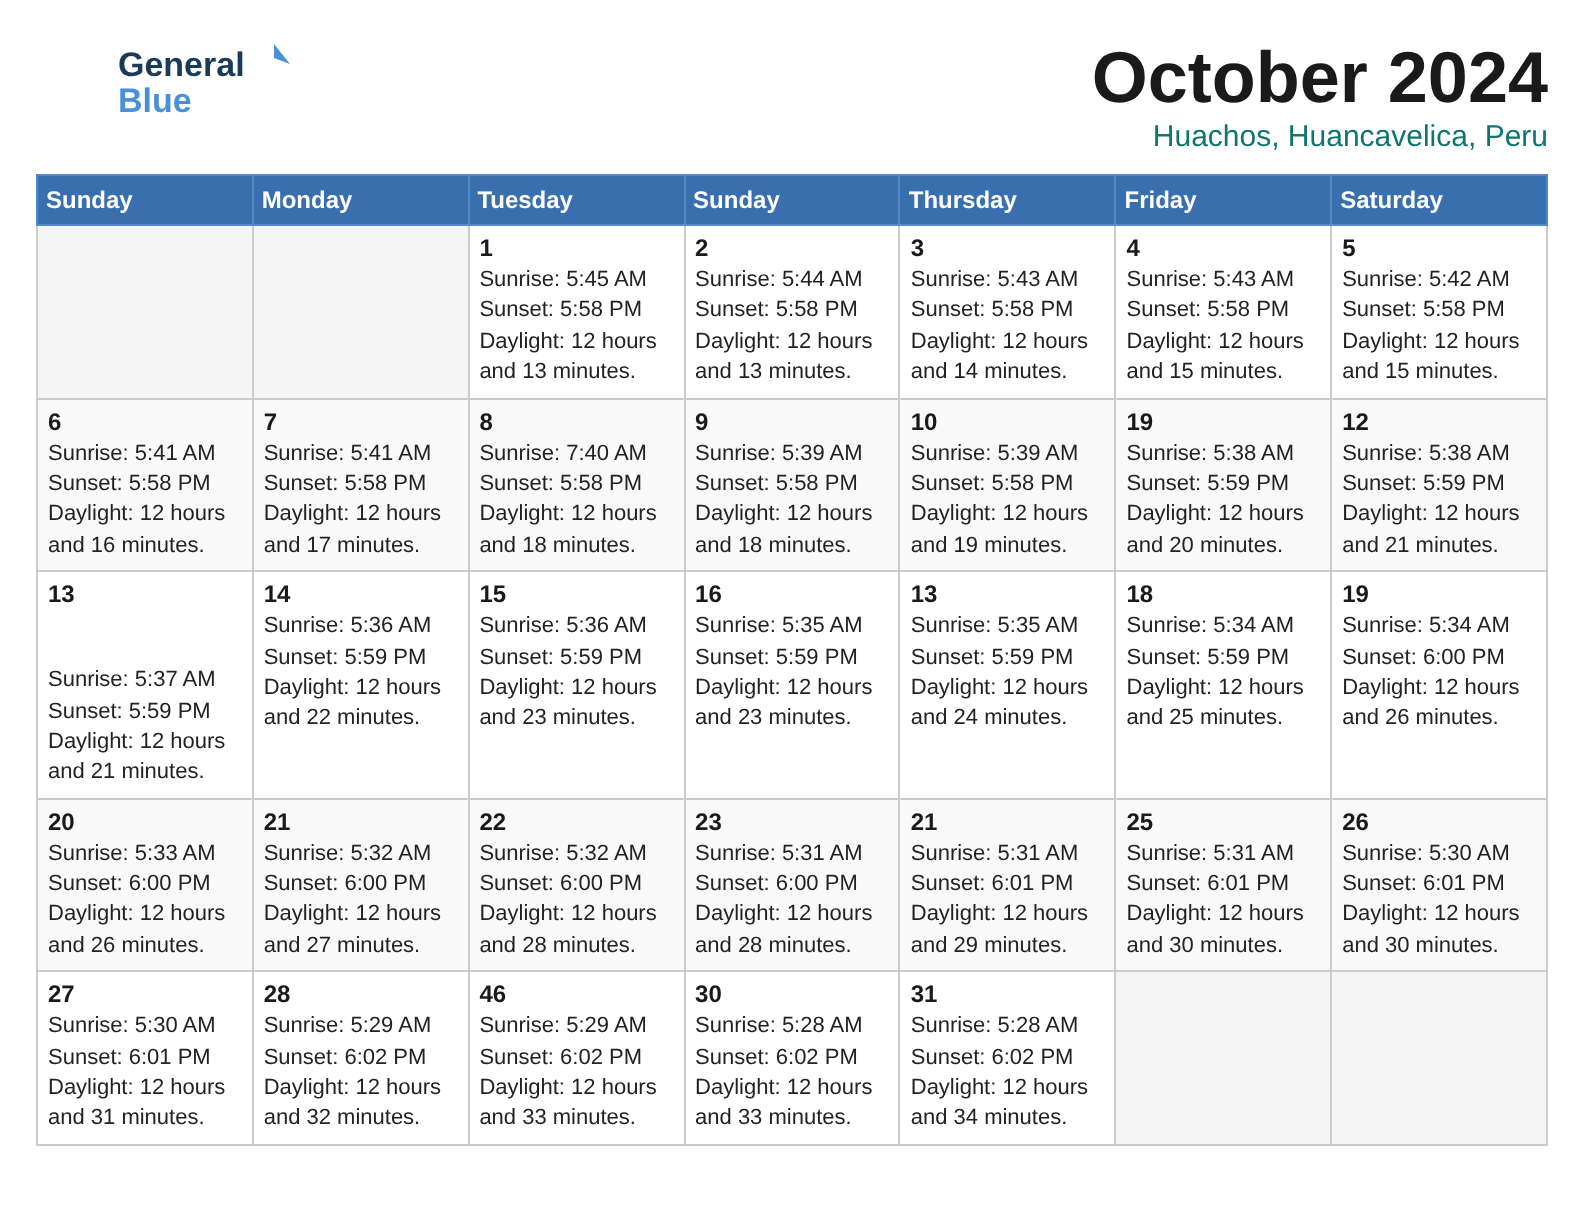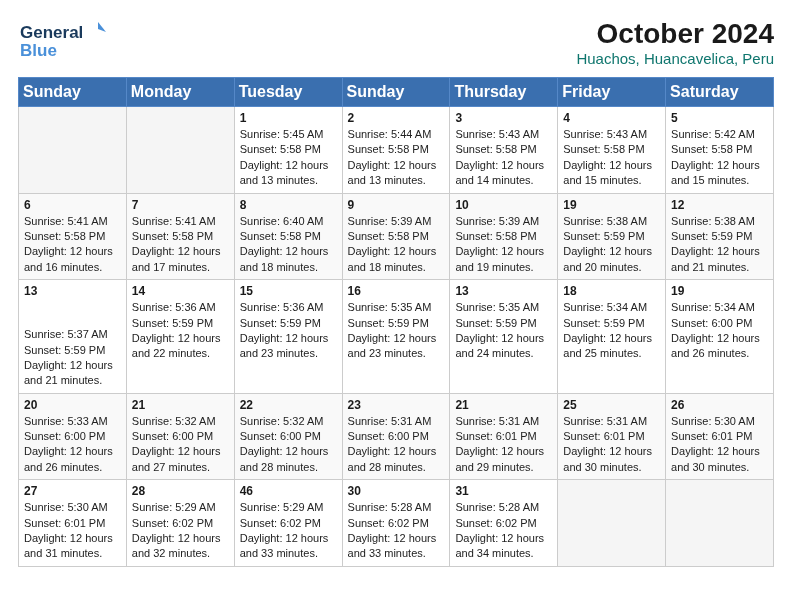--- a/index.html
+++ b/index.html
@@ -17,44 +17,45 @@
     }
     .header {
       display: flex;
       justify-content: space-between;
       align-items: flex-start;
       margin-bottom: 10px;
     }
     .logo {
       display: flex;
       align-items: center;
+      margin-left: 39px;
     }
     .title-block {
       text-align: right;
     }
     .month-title {
-      font-size: 28px;
+      font-size: 36px;
       font-weight: bold;
       color: #1a1a1a;
     }
     .location {
       font-size: 15px;
       color: #0f766e;
     }
     .calendar {
       width: 100%;
       border-collapse: collapse;
       font-size: 11px;
     }
     .calendar th {
       background-color: #3a6faf;
       color: #fff;
       padding: 5px 4px;
       text-align: left;
-      font-size: 16px;
+      font-size: 12px;
       font-weight: bold;
       border: 1px solid #5588c8;
     }
     .calendar td {
       border: 1px solid #ccc;
       vertical-align: top;
       padding: 4px 5px;
       width: 108px;
       min-height: 75px;
       background: #fff;
@@ -160,21 +161,21 @@
           </td>
           <td>
             <div class="day-num">7</div>
             <div class="day-info" style="white-space: pre-line;">Sunrise: 5:41 AM
 Sunset: 5:58 PM
 Daylight: 12 hours
 and 17 minutes.</div>
           </td>
           <td>
             <div class="day-num">8</div>
-            <div class="day-info" style="white-space: pre-line;">Sunrise: 6:40 AM
+            <div class="day-info" style="white-space: pre-line;">Sunrise: 7:40 AM
 Sunset: 5:58 PM
 Daylight: 12 hours
 and 18 minutes.</div>
           </td>
           <td>
             <div class="day-num">9</div>
             <div class="day-info" style="white-space: pre-line;">Sunrise: 5:39 AM
 Sunset: 5:58 PM
 Daylight: 12 hours
 and 18 minutes.</div>

